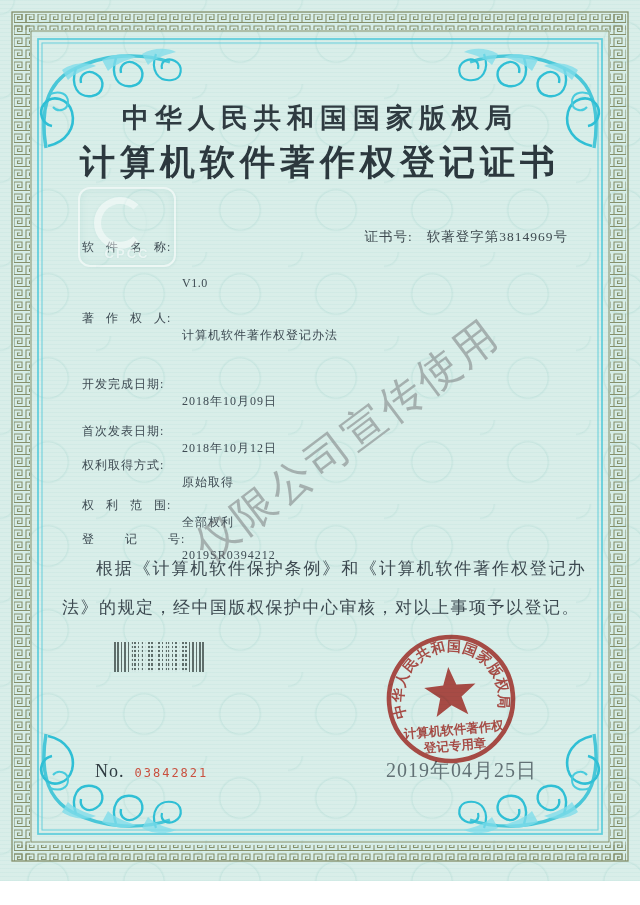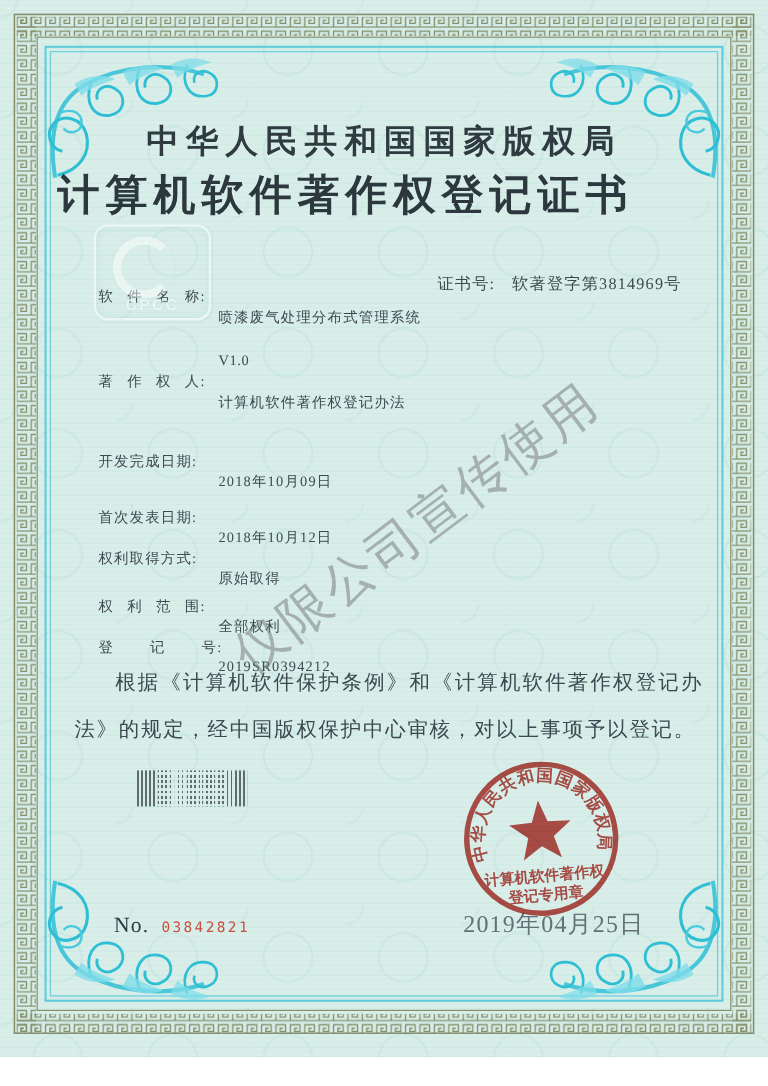--- a/index.html
+++ b/index.html
@@ -19,22 +19,22 @@
       repeating-linear-gradient(0deg, rgba(140,205,196,.10) 0 1px, transparent 1px 4px);
     background-size:96px 84px, 96px 84px, auto;
   }
   .frame-svg{position:absolute;left:0;top:0;}
   .content{position:absolute;inset:0;color:#323e44;}
   .title1{
     position:absolute;left:0;right:0;top:100px;text-align:center;
     font-size:27px;font-weight:bold;letter-spacing:6px;color:#2f3b41;
   }
   .title2{
-    position:absolute;left:0;right:0;top:139px;
-    font-size:35px;font-weight:bold;letter-spacing:5px;color:#2c383e;margin-left:48px;
+    position:absolute;left:0;right:0;top:139px;text-align:center;
+    font-size:35px;font-weight:bold;letter-spacing:5px;color:#2c383e;
   }
   .certno{
     position:absolute;top:192px;right:72px;font-size:13.5px;color:#3e4a50;letter-spacing:1px;margin-top:36px;
   }
   .certno .lbl{margin-right:14px;}
   .field{
     position:absolute;left:64px;font-size:12px;color:#3d4a52;white-space:pre;
   }
   .field .f-label{display:inline-block;letter-spacing:1px;}
   .wide4 .f-label{word-spacing:7px;}
@@ -143,21 +143,21 @@
   <div class="content">
     <div class="title1">中华人民共和国国家版权局</div>
     <div class="title2">计算机软件著作权登记证书</div>
 
     <div class="certno">
       <span class="lbl">证书号:</span><span>软著登字第3814969号</span>
     </div>
 
     <div class="field wide4" style="top:224px">
       <span class="f-label">软 件 名 称:</span>
-      <span class="f-value"><span>喷漆废气处理分布式管理系统</span><span class="v2">V1.0</span></span>
+      <span class="f-value"><span class="v2">V1.0</span></span>
     </div>
 
     <div class="field wide4" style="top:295px">
       <span class="f-label">著 作 权 人:</span>
       <span class="f-value">计算机软件著作权登记办法</span>
     </div>
 
     <div class="field" style="top:361px">
       <span class="f-label">开发完成日期:</span>
       <span class="f-value">2018年10月09日</span>

